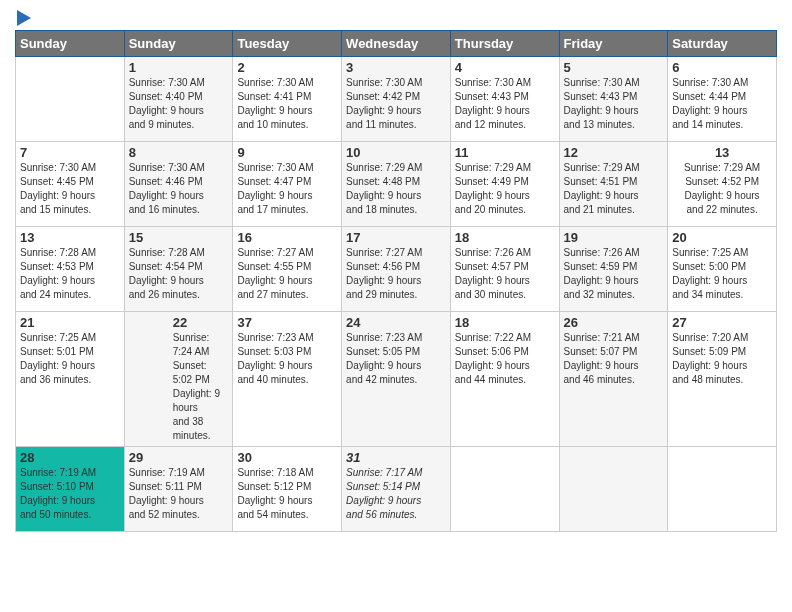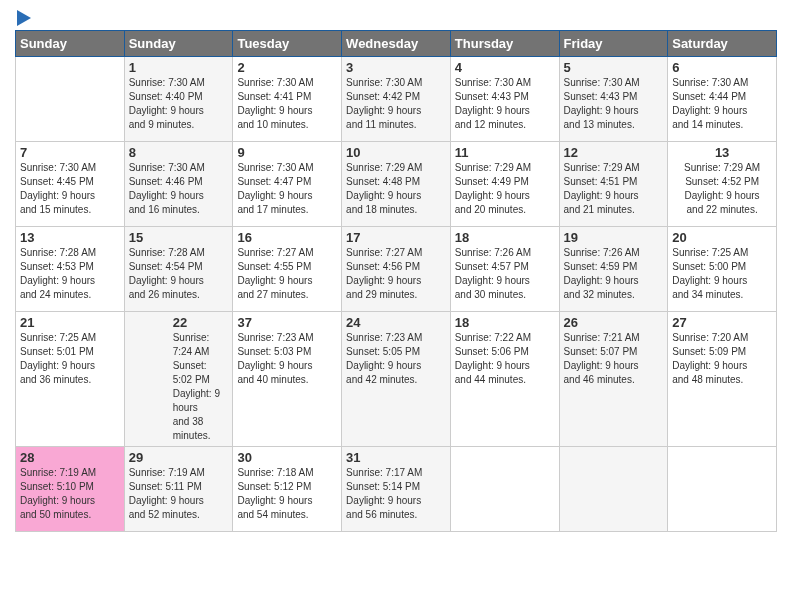--- a/index.html
+++ b/index.html
@@ -316,42 +316,42 @@
           </td>
           <td style="background: rgb(255, 255, 255);">
             <span class="day-num">27</span>
             <div class="day-info" style="white-space: pre-line;">Sunrise: 7:20 AM
 Sunset: 5:09 PM
 Daylight: 9 hours
 and 48 minutes.</div>
           </td>
         </tr>
         <tr>
-          <td style="background: #f9a8d4;">
+          <td style="background: #14b8a6;">
             <span class="day-num">28</span>
             <div class="day-info" style="white-space: pre-line;">Sunrise: 7:19 AM
 Sunset: 5:10 PM
 Daylight: 9 hours
 and 50 minutes.</div>
           </td>
           <td style="background: rgb(245, 245, 245);">
             <span class="day-num">29</span>
             <div class="day-info" style="white-space: pre-line;">Sunrise: 7:19 AM
 Sunset: 5:11 PM
 Daylight: 9 hours
 and 52 minutes.</div>
           </td>
           <td style="background: rgb(255, 255, 255);">
             <span class="day-num">30</span>
             <div class="day-info" style="white-space: pre-line;">Sunrise: 7:18 AM
 Sunset: 5:12 PM
 Daylight: 9 hours
 and 54 minutes.</div>
           </td>
-          <td style="background: rgb(245, 245, 245);">
+          <td style="background: rgb(245, 245, 245); font-style: italic;">
             <span class="day-num">31</span>
             <div class="day-info" style="white-space: pre-line;">Sunrise: 7:17 AM
 Sunset: 5:14 PM
 Daylight: 9 hours
 and 56 minutes.</div>
           </td>
           <td class="empty" style="background: rgb(255, 255, 255);"></td>
           <td class="empty" style="background: rgb(245, 245, 245);"></td>
           <td class="empty" style="background: rgb(255, 255, 255);"></td>
         </tr>

